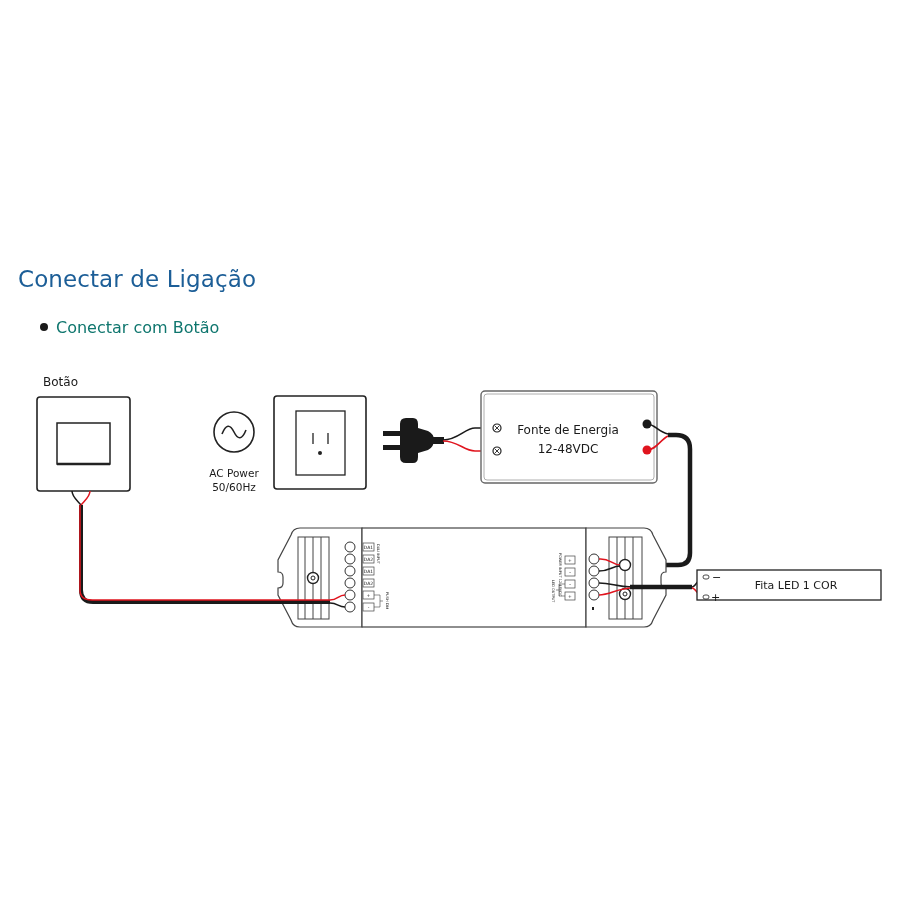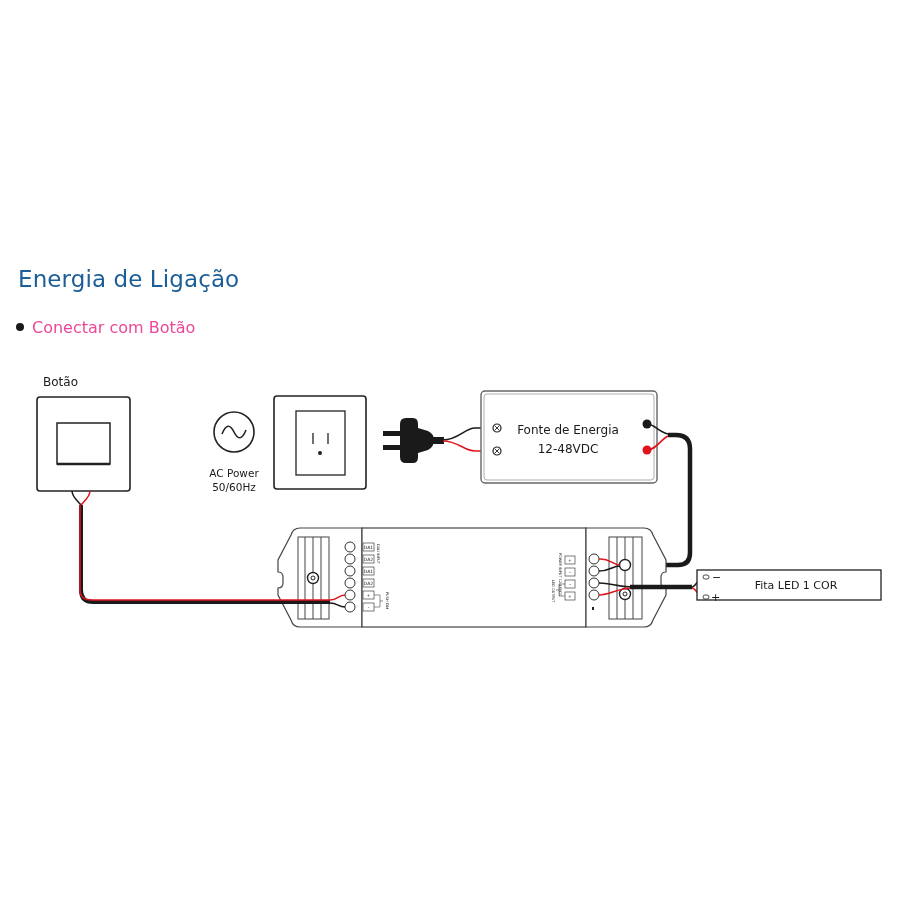--- a/index.html
+++ b/index.html
@@ -1,30 +1,30 @@
 <!DOCTYPE html>
 <html><head>
 <meta charset="utf-8">
 <style>
   html, body { margin: 0; padding: 0; background: #ffffff; }
   body { width: 900px; height: 900px; position: relative; overflow: hidden;
          font-family: "Liberation Sans", sans-serif; }
   .title { position: absolute; left: 18px; top: 266px; font-size: 23px; color: #1c5e97;
            font-family: "DejaVu Sans", sans-serif; font-weight: normal; letter-spacing: 0.1px; }
-  .subtitle { position: absolute; left: 16px; top: 318px; font-size: 16px; color: #ec4899;
+  .subtitle { position: absolute; left: 40px; top: 318px; font-size: 16px; color: #0f766e;
               font-family: "DejaVu Sans", sans-serif; }
   .subtitle .bullet { display: inline-block; width: 8px; height: 8px; border-radius: 50%;
                       background: #1a1a1a; margin-right: 8px; vertical-align: middle; position: relative; top: -2px; }
   svg.diagram { position: absolute; left: 0; top: 0; }
   svg text { font-family: "DejaVu Sans", sans-serif; fill: #1a1a1a; }
 </style>
 </head>
 <body>
 
-<div class="title">Energia de Ligação</div>
+<div class="title">Conectar de Ligação</div>
 <div class="subtitle">
   <span class="bullet"></span><span>Conectar com Botão</span>
 </div>
 
 <svg class="diagram" width="900" height="900" viewBox="0 0 900 900">
 
   <g>
     <text x="43" y="386" font-size="12">Botão</text>
     <rect x="37" y="397" width="93" height="94" rx="3" fill="#fff" stroke="#222" stroke-width="1.6"></rect>
     <rect x="57" y="423" width="53" height="41" fill="#fff" stroke="#222" stroke-width="1.5"></rect>

